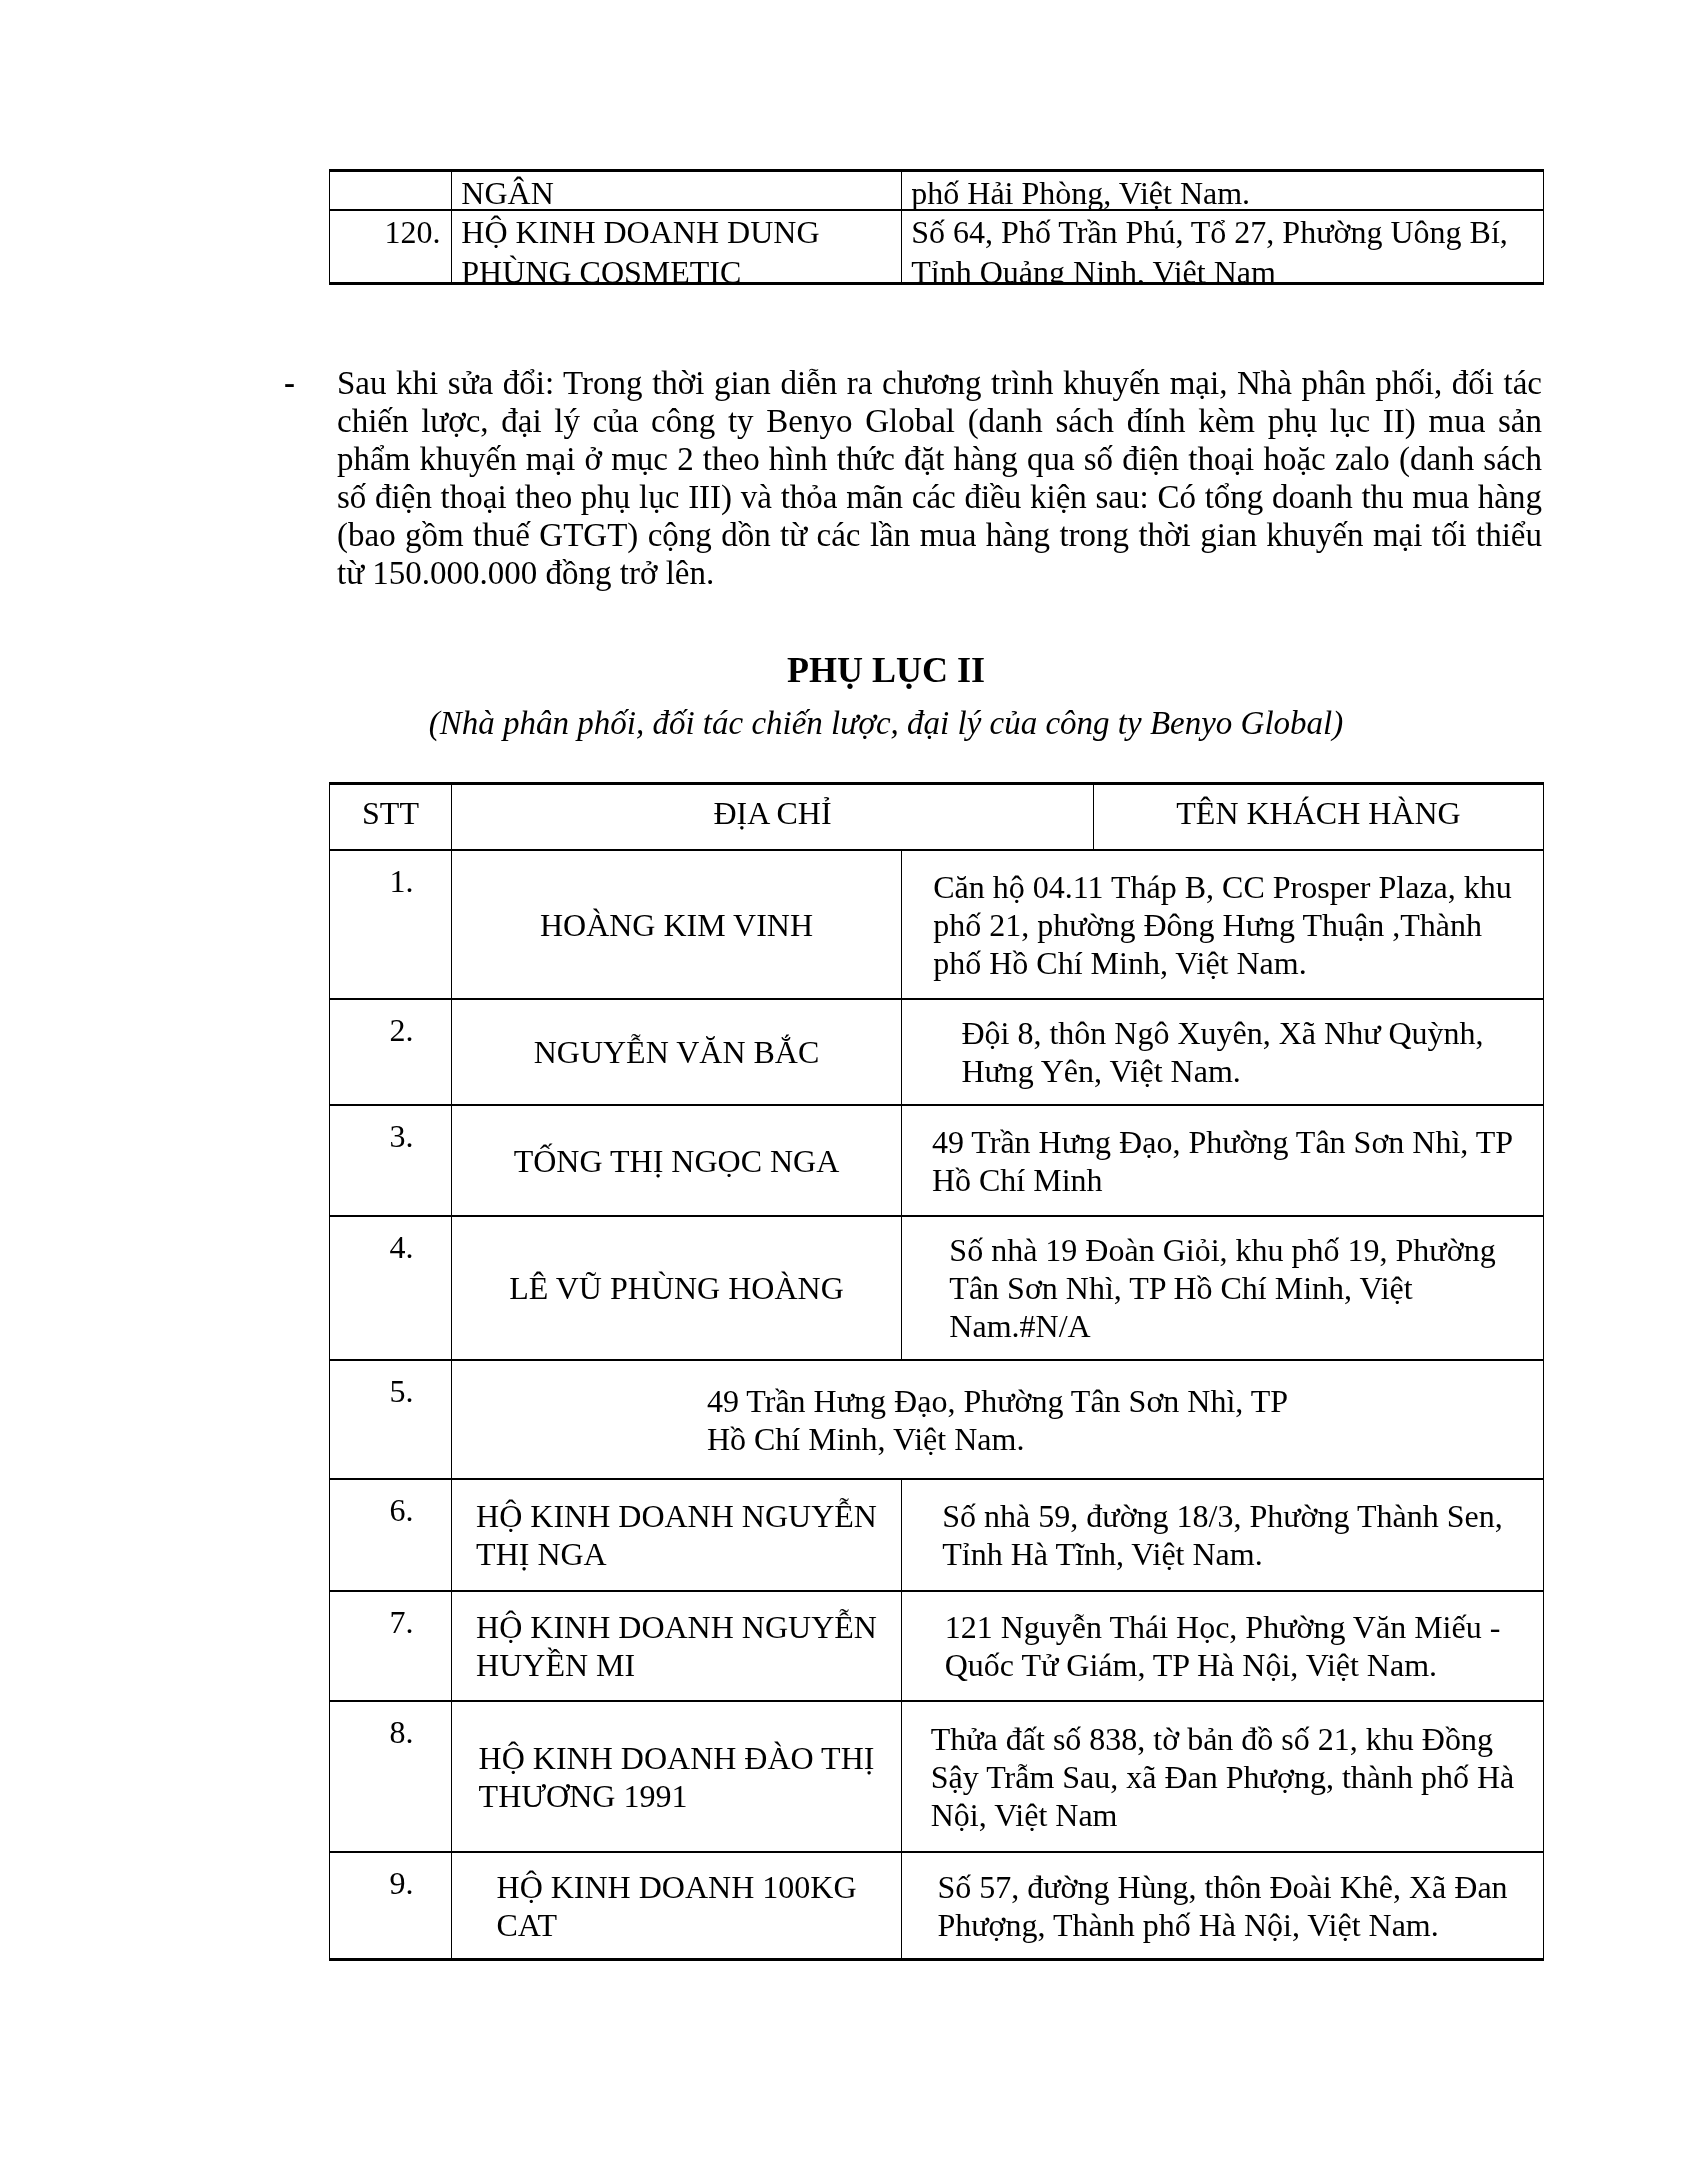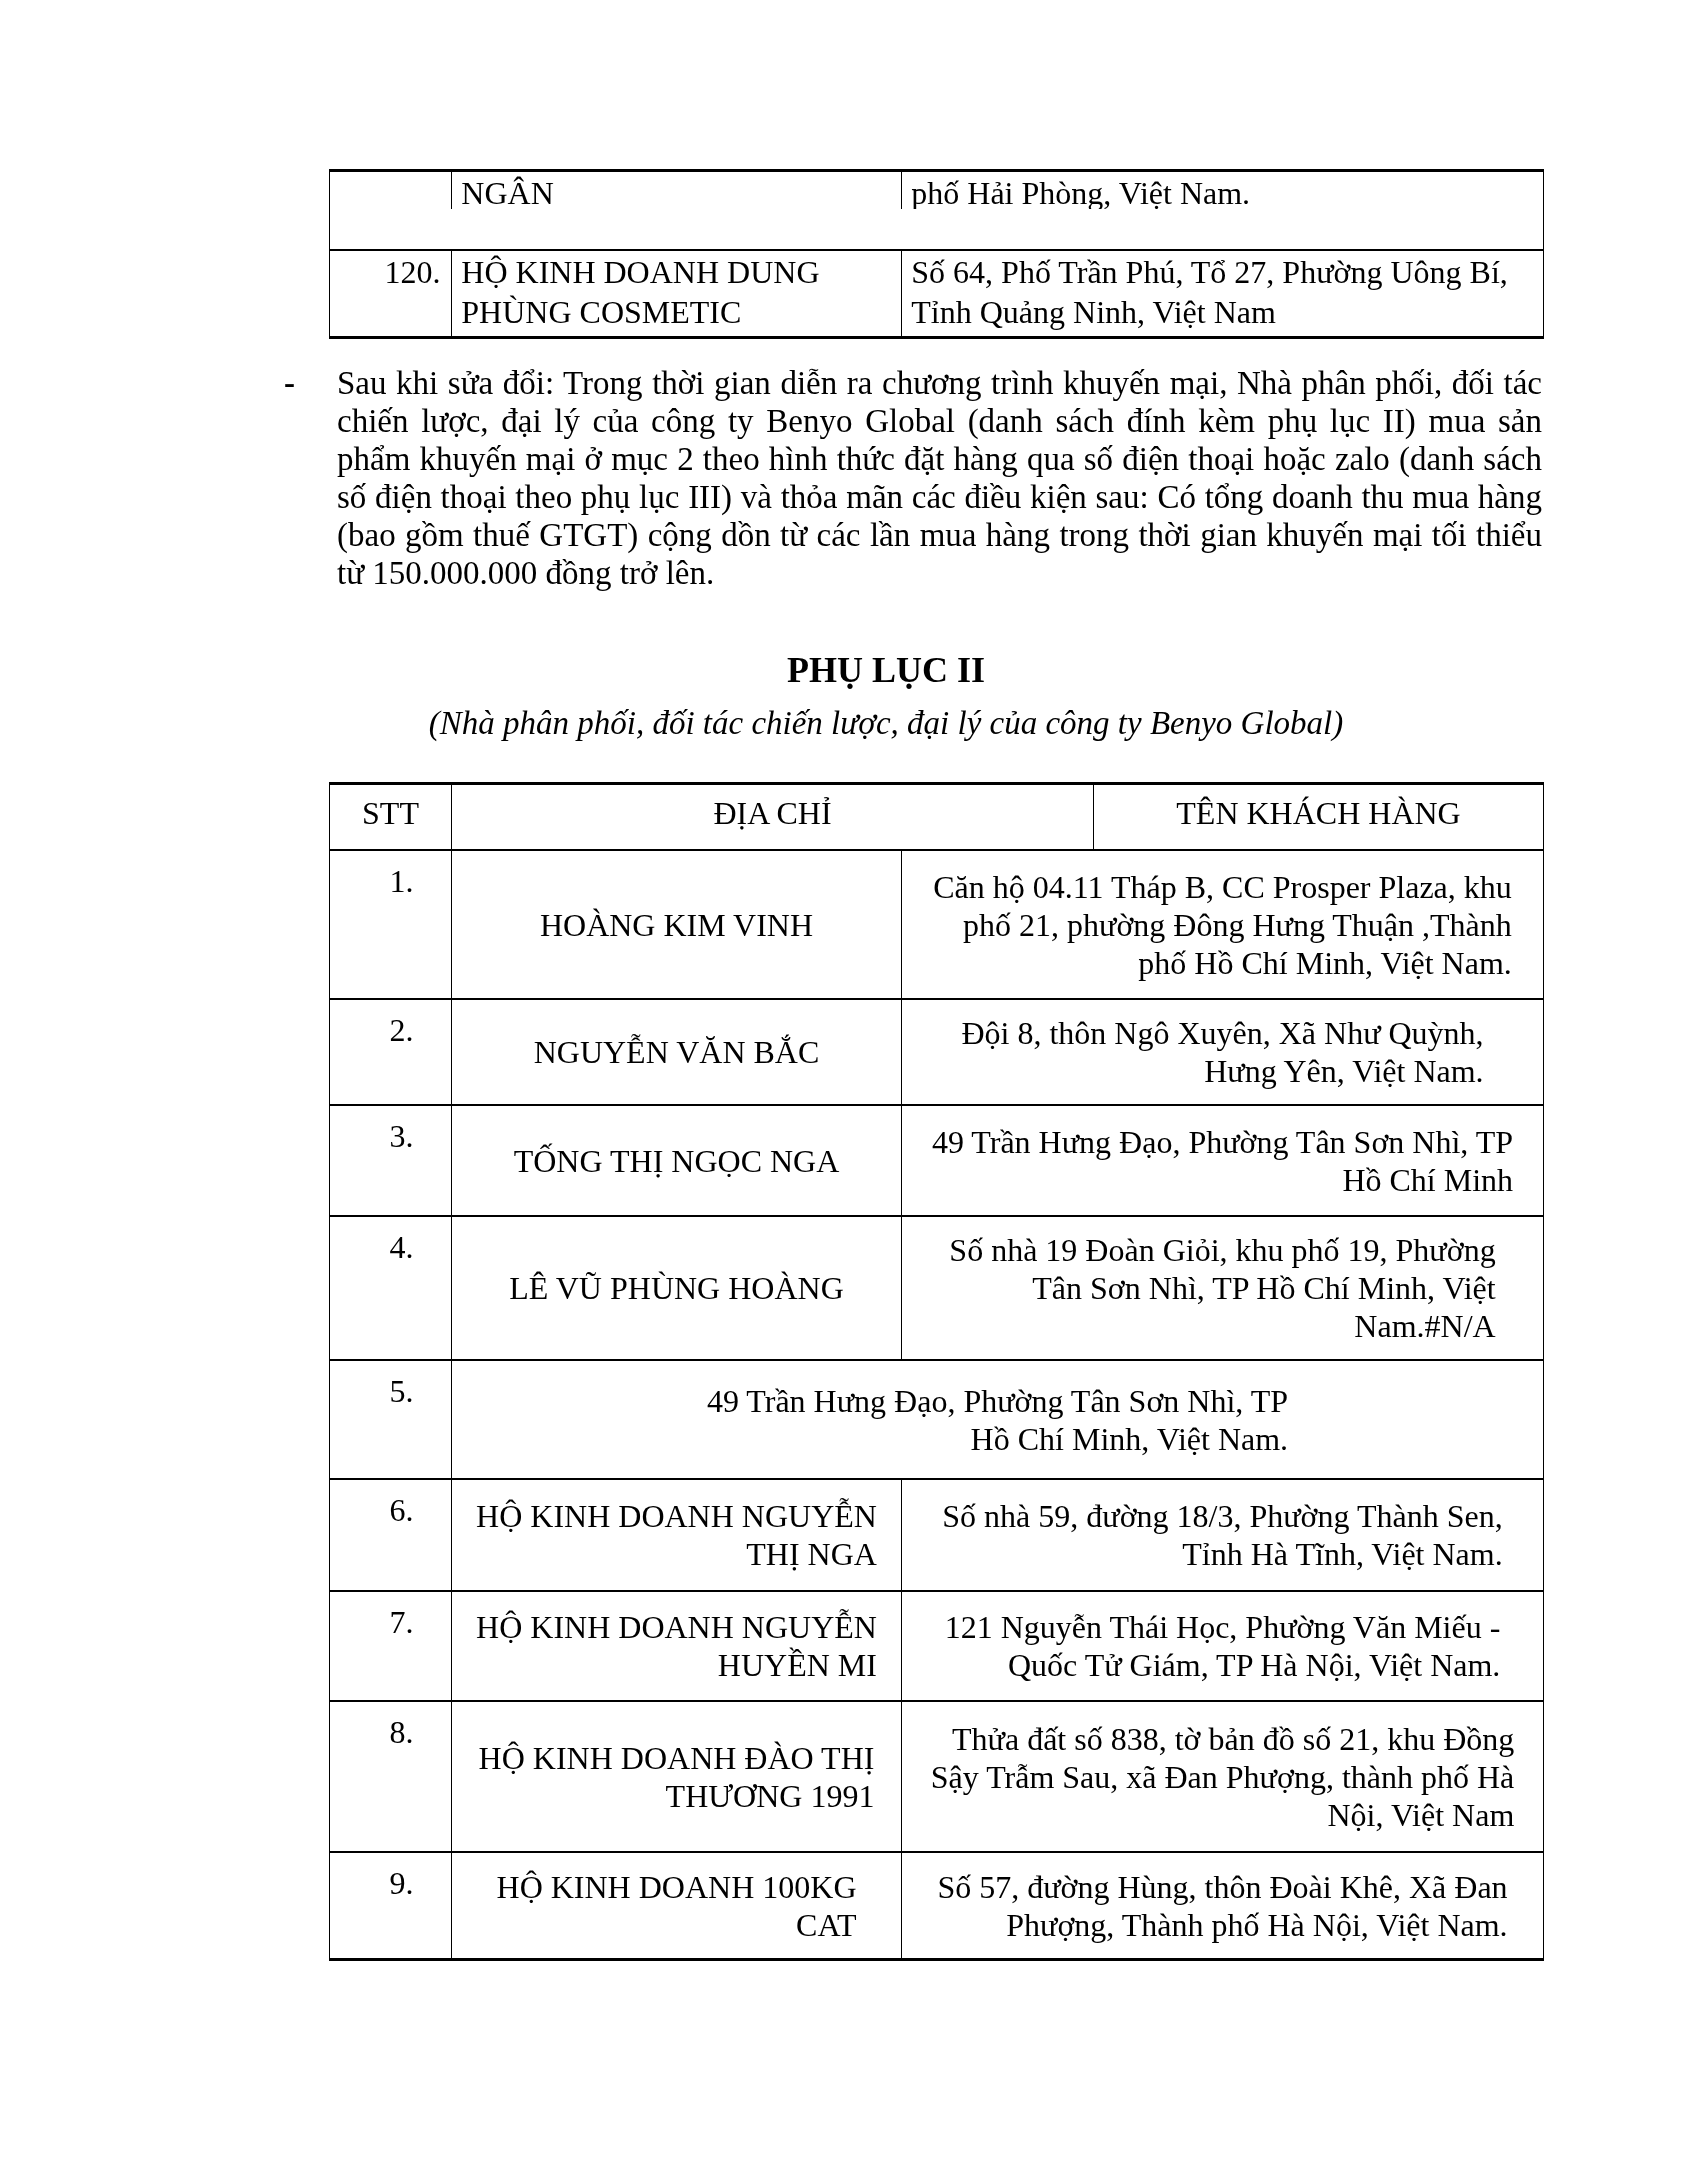--- a/index.html
+++ b/index.html
@@ -38,21 +38,21 @@
     border-top-width:3.3px;
     border-bottom-width:3.3px;
   }
   .top-tbl .trow + .trow{border-top:2px solid #000;}
   .top-tbl .cell{
     line-height:40px;
     padding:1.3px 9.3px 0 9.3px;
     text-align:left;
   }
   .top-tbl .row-a{height:37px;}
-  .top-tbl .row-b{height:87px;margin-top:40px;}
+  .top-tbl .row-b{height:73px;}
   .top-tbl .num{text-align:right;padding-right:10.6px;}
 
   
   .amendment{
     position:absolute;
     left:337px;
     top:364px;
     width:1205px;
     font-size:33px;
     line-height:38px;
@@ -90,21 +90,21 @@
     top:782px;
     border-top-width:3.3px;
     border-bottom-width:3.3px;
   }
   .main-tbl .trow + .trow{border-top:2.6px solid #000;}
   .main-tbl .r1{border-top-width:3.3px;}
   .main-tbl .cell{
     display:flex;
     align-items:center;
     justify-content:center;
-    text-align:right;
+    text-align:left;
     line-height:38px;
     padding:21px 8px;
   }
   .main-tbl .c1{
     align-items:flex-start;
     padding-top:10.6px;
     padding-left:30px;
   }
   .main-tbl .head{height:64px;}
   .main-tbl .head .cell{

